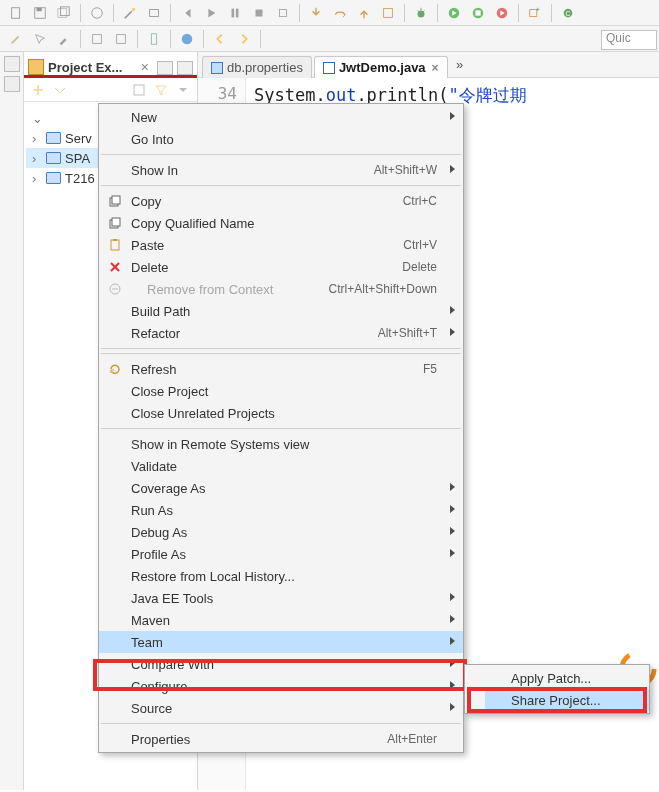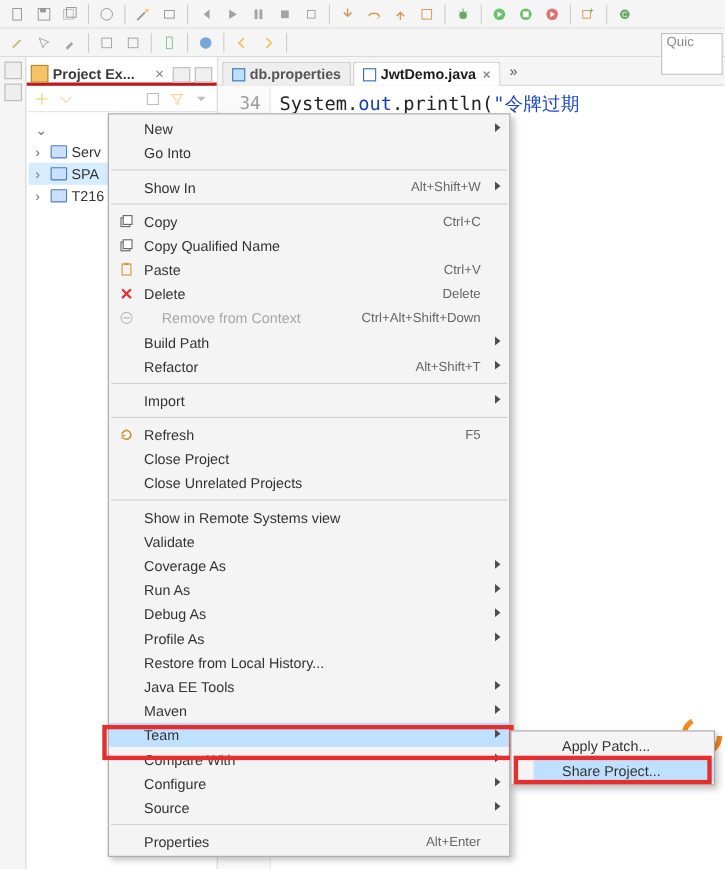--- a/index.html
+++ b/index.html
@@ -8,21 +8,21 @@
              background: #fff; position: relative; user-select: none; }
 
     
     .toolbar-row  { display: flex; align-items: center; height: 26px; padding: 0 4px;
                     border-bottom: 1px solid #d8d8d8; background:#f5f5f5; }
     .tb-btn       { width: 20px; height: 20px; margin: 0 2px; border-radius:3px;
                     display:flex; align-items:center; justify-content:center; opacity:.75;
                     color:#555; cursor:default; }
     .tb-btn svg   { width:14px; height:14px; }
     .tb-sep       { width:1px; height:18px; background:#ccc; margin:0 4px; }
-    .quick-search { position:absolute; right:2px; top:30px; width:56px; height:38px;
+    .quick-search { position:absolute; right:2px; top:30px; width:56px; height:20px;
                     border:1px solid #c2c2c2; font-size:12px; padding:0 4px; color:#888;
                     background:#fff; overflow:hidden; }
 
     
     .mid          { display:flex; height: calc(100% - 54px); }
 
     .left-col     { width: 198px; border-right:1px solid #d8d8d8; background:#fff;
                     position: relative; }
     .vstrip       { width:24px; border-right:1px solid #d8d8d8; background:#f5f5f5;
                     height:100%; float:left; }
@@ -49,21 +49,21 @@
     .tree-row .fldr-ico { width:15px; height:12px; margin-right:4px;
                           background:#f9cd62; border:1px solid #ba8c24; border-radius:1px; }
     .tree-row.proj .fldr-ico { background:#c9e1ff; border-color:#4a7cc1; }
     .tree-row.sel { background:#d6ecff; }
 
     
     .editor       { flex:1; display:flex; flex-direction:column; min-width:0; }
     .ed-tabs      { display:flex; height:26px; border-bottom:1px solid #d8d8d8; padding-left:4px; background:#f5f5f5; }
     .ed-tab       { display:flex; align-items:center; height:22px; margin-top:4px;
                     padding:0 8px; border:1px solid #c9c9c9;
-                    border-bottom:none; background:#eee; color:#555; border-top-left-radius:3px; border-top-right-radius:3px; margin-right:2px;font-weight:bold; }
+                    border-bottom:none; background:#eee; color:#555; border-top-left-radius:3px; border-top-right-radius:3px; margin-right:2px; }
     .ed-tab.active{ background:#fff; color:#1a1a1a; font-weight:600; }
     .ed-tab .tico { width:12px;height:12px;margin-right:4px;background:#bcdfff;border:1px solid #4078b0; }
     .ed-tab .tico.java { background:#fff;border-color:#2e6db4; }
     .ed-tab .tx   { color:#888; margin-left:6px; font-size:12px; }
     .more-tabs    { width:20px; text-align:center; color:#555; align-self:center; }
 
     .ed-body      { flex:1; display:flex; min-height:0; }
     .gutter       { width:48px; text-align:right; padding:6px 8px 0 0;
                     background:#fafafa; border-right:1px solid #e5e5e5;
                     color:#9b9b9b; font-family:Consolas,monospace; font-size:16px; }
@@ -488,25 +488,20 @@
     </div>
   <div class="mi">
      <span class="mico"></span>
       <span class="mlbl">Refactor</span>
      <span class="macc">Alt+Shift+T</span>
       <span class="marrow"></span>
     </div>
 
   <div class="msep"></div>
 
-  <div class="mi">
-     <span class="mico"></span>
-      <span class="mlbl">Import</span>
-      <span class="marrow"></span>
-    </div>
 
   <div class="msep"></div>
 
   <div class="mi">
      <span class="mico">
         <svg viewBox="0 0 14 14">
           <path d="M3 7a4 4 0 1 1 1 3" fill="none" stroke="#c79a3b" stroke-width="1.5"></path>
           <path d="M3 11v-3h3" fill="none" stroke="#c79a3b"></path>
         </svg>
       </span>

